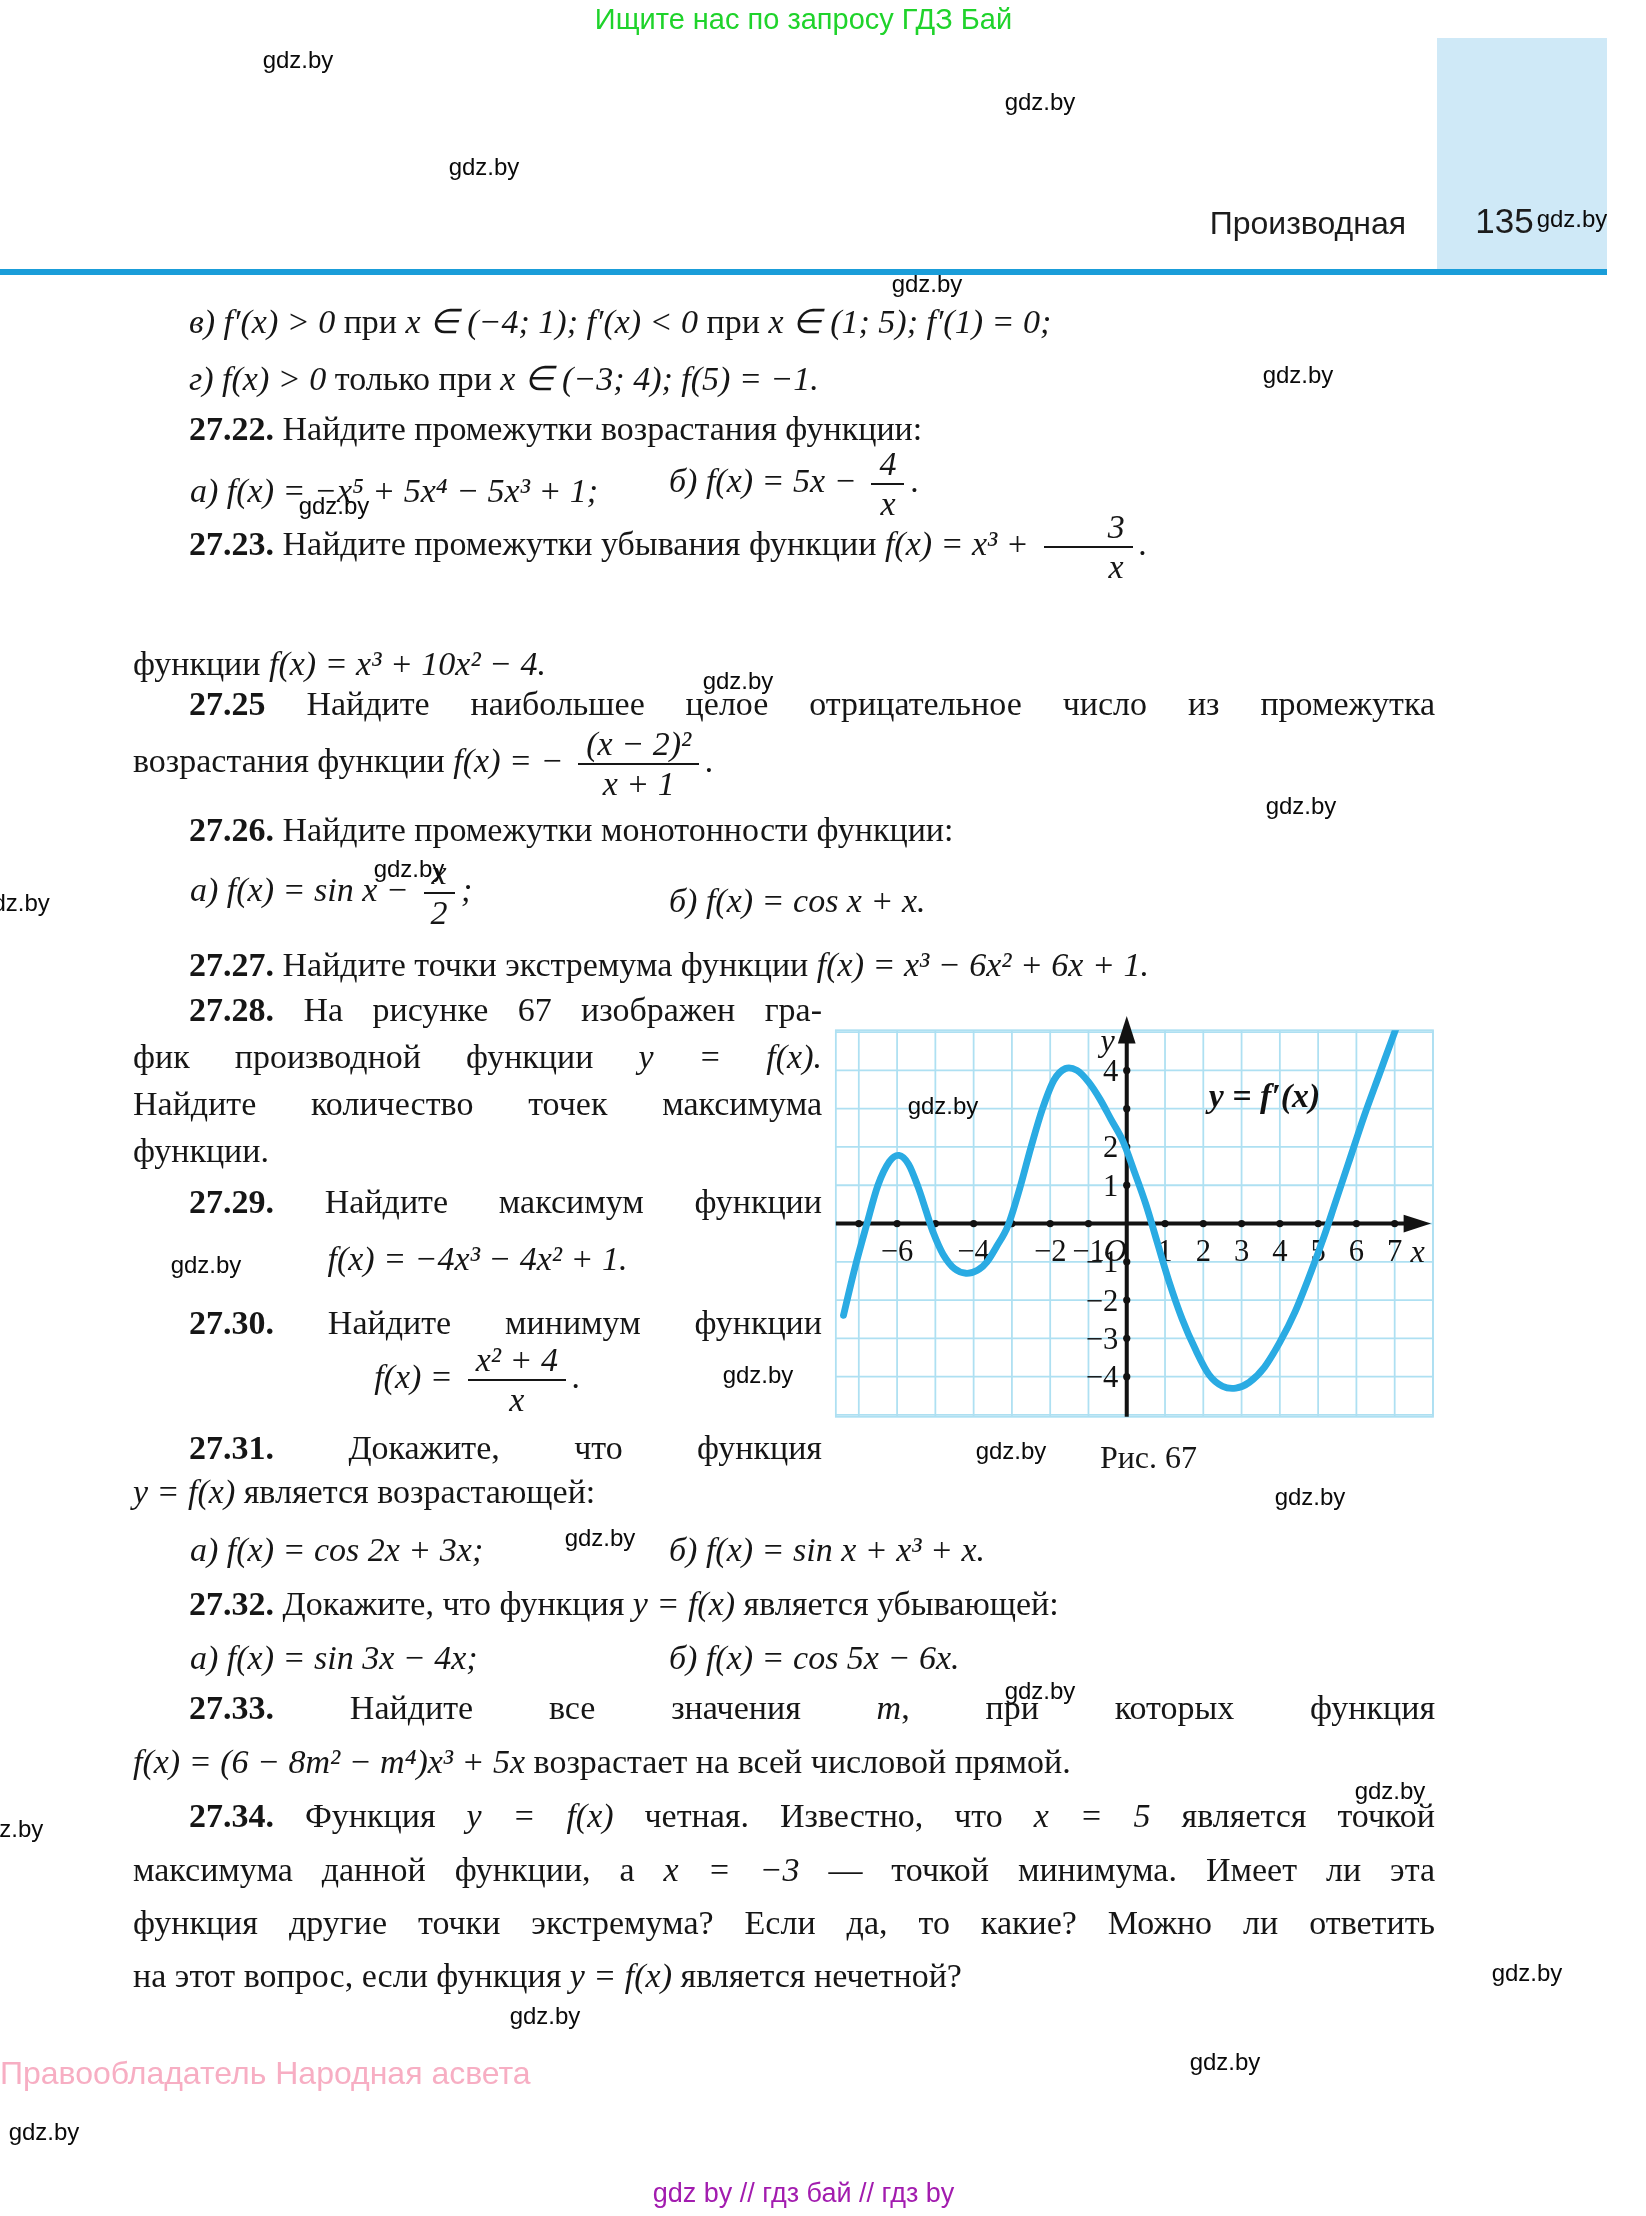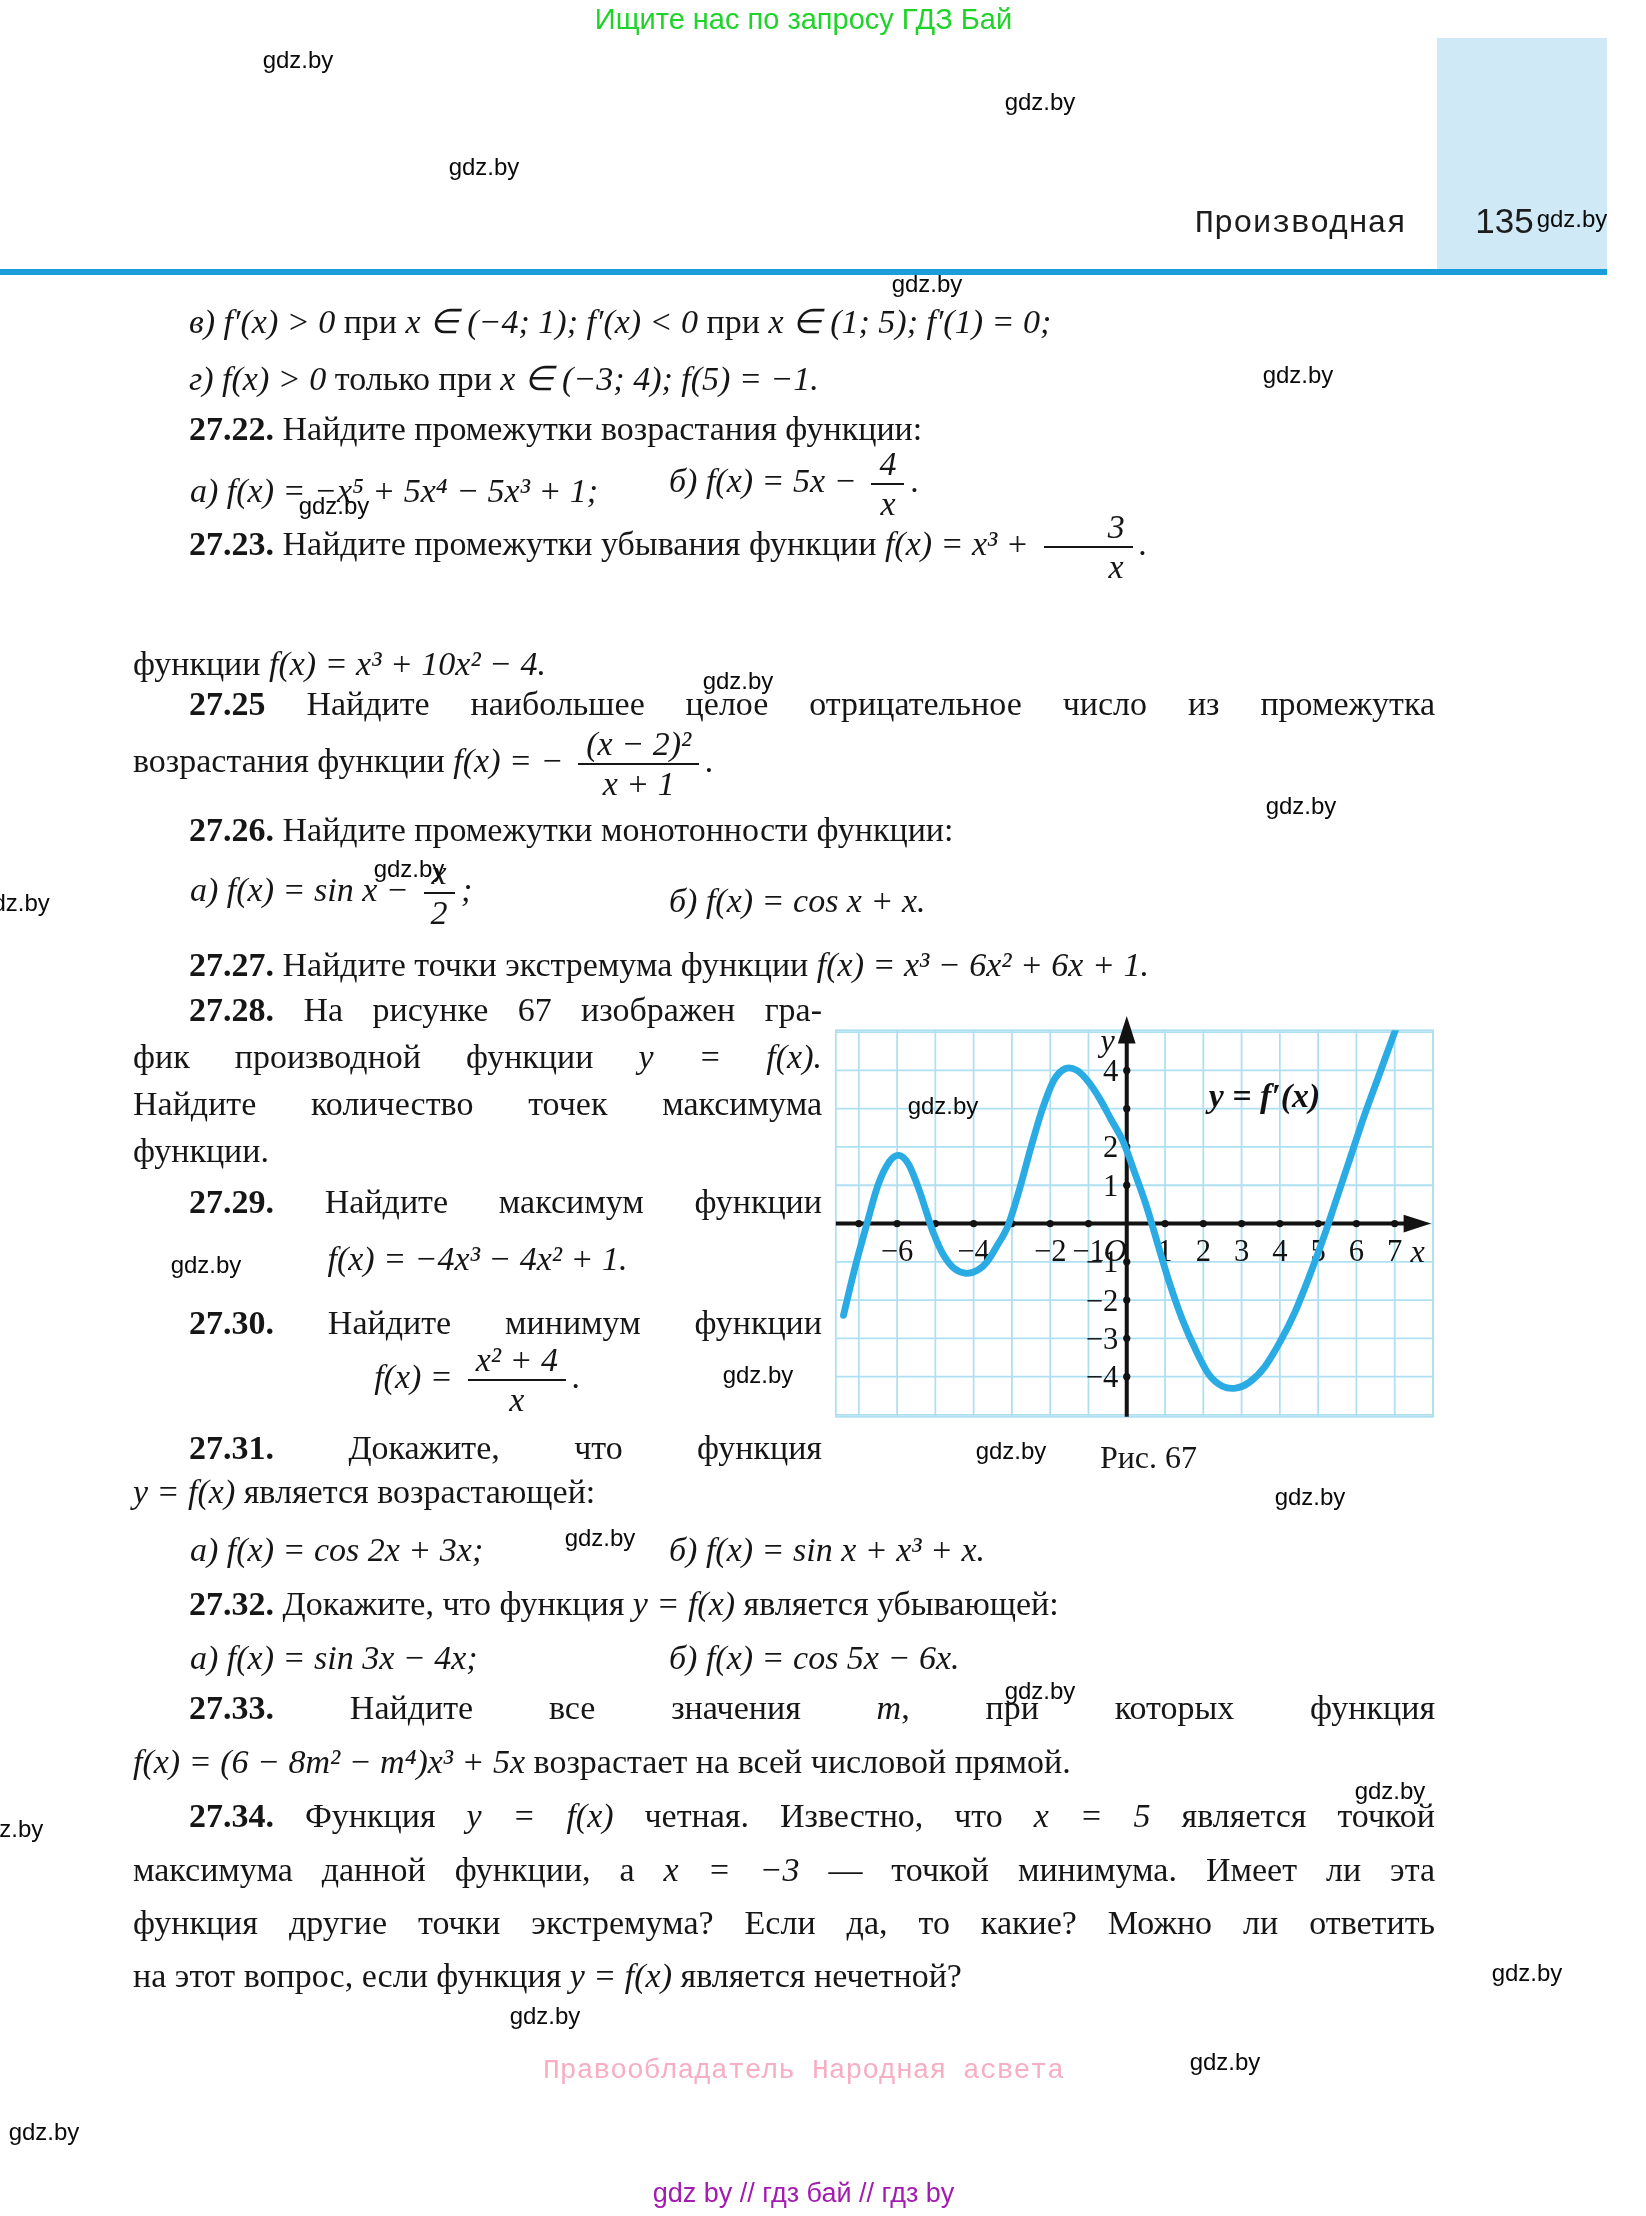--- a/index.html
+++ b/index.html
@@ -3,21 +3,21 @@
 <meta charset="utf-8">
 <style>
   html,body{margin:0;padding:0;background:#ffffff;}
   .page{position:relative;width:1607px;height:2216px;background:#ffffff;overflow:hidden;
         font-family:"Liberation Serif",serif;color:#161616;}
   
   .banner{position:absolute;top:3.2px;left:0;width:100%;text-align:center;
           font-family:"Liberation Sans",sans-serif;font-size:29px;color:#1fd32b;}
   .bluebox{position:absolute;left:1437px;top:38px;width:210px;height:232px;background:#cfe9f7;}
   .chapter{position:absolute;left:1007px;top:205px;width:399px;text-align:right;
-           font-family:Liberation Mono, monospace;font-size:32px;color:#1c1c1c;}
+           font-family:Liberation Sans, sans-serif;font-size:32px;color:#1c1c1c;}
   .pnum{position:absolute;left:1460px;top:201px;width:89px;text-align:center;
         font-family:"Liberation Sans",sans-serif;font-size:35px;color:#1c1c1c;}
   .hrule{position:absolute;left:0;top:269px;width:100%;height:5.6px;background:#1a9dd9;}
   
   .line{position:absolute;left:133px;width:1302px;font-size:34px;line-height:47px;}
   .narrow{width:689px;}
   .ind{text-indent:56px;}
   .just{text-align:justify;text-align-last:justify;}
   .ctr{text-align:center;}
   .nw{white-space:nowrap;width:auto;}
@@ -28,22 +28,22 @@
   .fn{display:block;border-bottom:2.4px solid #161616;padding:0 8px;}
   .fd{display:block;}
   
   .wm{position:absolute;transform:translate(-50%,-50%);font-family:"Liberation Sans",sans-serif;
       font-size:24px;color:#0a0a0a;white-space:nowrap;z-index:6;}
   
   .fig{position:absolute;left:826px;top:1013px;width:617px;height:416px;}
   .figcap{position:absolute;left:1048px;top:1439px;width:201px;text-align:center;
           font-size:32px;color:#161616;}
   
-  .copyright{position:absolute;left:0;top:2055px;width:100%;text-align:center;
-             font-family:Liberation Mono, monospace;font-size:28px;color:#f7aec3;}
+  .copyright{position:absolute;left:0;top:2055px;width:100%;
+             font-family:Liberation Sans, sans-serif;font-size:32px;color:#f7aec3;}
   .links{position:absolute;left:0;top:2178px;width:100%;text-align:center;
          font-family:"Liberation Sans",sans-serif;font-size:27px;color:#a21caf;cursor:pointer;}
 </style>
 </head>
 <body>
 
 <div class="page">
 
   <div class="banner">Ищите нас по запросу ГДЗ Бай</div>
 

